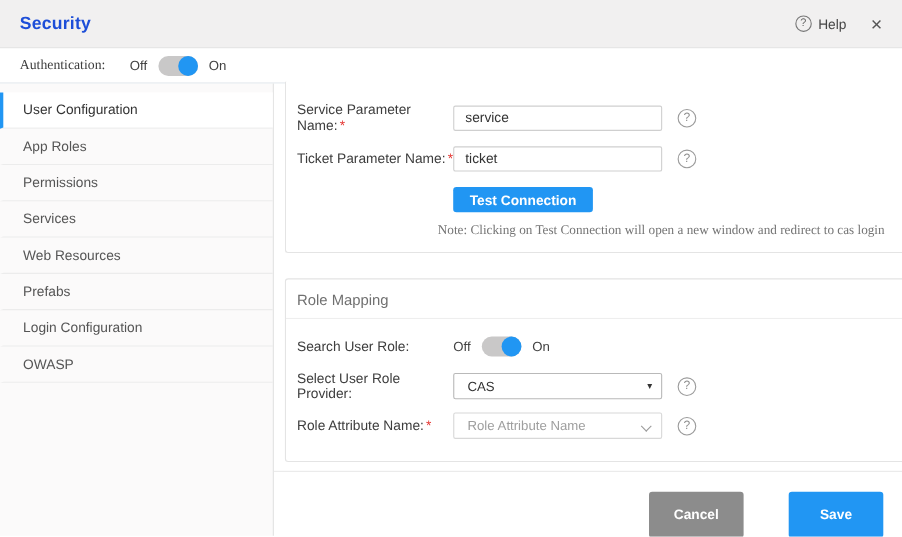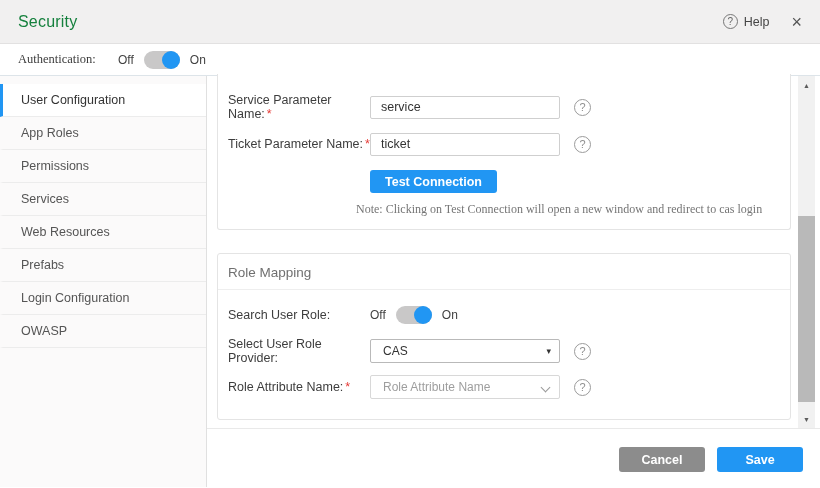--- a/index.html
+++ b/index.html
@@ -2,39 +2,39 @@
 <html><head>
 <meta charset="utf-8">
 <style>
   * { margin:0; padding:0; box-sizing:border-box; }
   html,body { background:#fff; }
   body { font-family:"Liberation Sans","DejaVu Sans",sans-serif; }
   .app { position:relative; width:820px; height:488px; background:#fff; overflow:hidden; color:#3d3d3d; }
 
   
   .header { height:44px; background:#f1f0f0; border-bottom:1px solid #e2e1e1; display:flex; align-items:center; padding:0 18px; }
-  .header .title { font-size:16px; font-weight:400; color:#15803d; letter-spacing:.2px;text-align:center; }
+  .header .title { font-size:16px; font-weight:700; color:#1d4ed8; letter-spacing:.2px;text-align:center; }
   .header .right { margin-left:auto; display:flex; align-items:center; }
   .help-circle { width:15px; height:15px; border:1px solid #777; border-radius:50%; display:inline-flex; align-items:center; justify-content:center; font-size:10px; color:#666; }
   .header .help-text { font-size:12.5px; color:#454545; margin:0 22px 0 6px; cursor:pointer; }
   .header .close { font-size:18px; color:#555; line-height:1; cursor:pointer; }
 
   
   .auth-bar { height:32px; background:#fff; border-bottom:1px solid #dde4e9; display:flex; align-items:center; padding-left:18px; }
   .auth-bar .auth-label { font-size:12.5px; color:#3c3c3c; width:100px;font-family:Liberation Serif, serif; }
   .toggle-wrap { display:flex; align-items:center; }
   .toggle-wrap .t-label { font-size:12px; color:#424242; }
   .toggle { width:36px; height:18px; border-radius:9px; background:#c9c8c8; position:relative; margin:0 10px; cursor:pointer; }
   .toggle .knob { position:absolute; right:0; top:0; width:18px; height:18px; border-radius:50%; background:#2196f3; }
 
   
   .body { display:flex; height:411px; }
 
   
-  .sidebar { width:207px; background:#fbfafa; border-right:1px solid #e0e0e0; padding-top:8px; }
+  .sidebar { width:249px; background:#fbfafa; border-right:1px solid #e0e0e0; padding-top:8px; }
   .side-item { height:33px; display:flex; align-items:center; padding-left:18px; font-size:12.5px; color:#555; border-bottom:1px solid #ececec; border-left:3px solid transparent; cursor:pointer; }
   .side-item.active { background:#fff; border-left:3px solid #2196f3; color:#333; }
 
   
   .content { position:relative; flex:1; background:#fff; }
 
   .panel { position:absolute; left:10px; width:574px; background:#fff; border:1px solid #e4e4e4; }
   .panel-1 { top:-2px; height:156px; border-top:none; border-radius:0 0 3px 3px; padding-top:22px; }
   .panel-2 { top:177px; height:167px; border-radius:3px; }
 
@@ -54,21 +54,21 @@
 
   .select-box { position:relative; width:190px; height:24px; border:1px solid #b9b9b9; border-radius:2px; background:#fff; display:flex; align-items:center; padding-left:12px; font-size:12px; color:#333; cursor:pointer; }
   .select-box .sel-arrow { position:absolute; right:8px; top:50%; transform:translateY(-50%); font-size:9px; color:#333; }
   .combo-box { position:relative; width:190px; height:24px; border:1px solid #d8d8d8; border-radius:2px; background:#fff; display:flex; align-items:center; padding-left:12px; }
   .combo-box input { border:none; outline:none; width:150px; font-size:12px; color:#333; font-family:"Liberation Sans","DejaVu Sans",sans-serif; background:transparent; }
   .combo-box input::placeholder { color:#9e9e9e; }
   .chevron { position:absolute; right:10px; top:8px; width:7px; height:7px; border-right:1.5px solid #9a9a9a; border-bottom:1.5px solid #9a9a9a; transform:rotate(45deg); }
 
   .footer-divider { position:absolute; left:0; top:352px; width:100%; border-top:1px solid #e9e9e9; }
   .footer { position:absolute; top:371px; right:17px; display:flex; gap:12px; }
-  .btn { width:86px; height:25px; border:none; border-radius:3px; font-size:12.5px; font-weight:700; color:#fff; font-family:"Liberation Sans","DejaVu Sans",sans-serif; cursor:pointer; }
+  .btn { width:86px; height:42px; border:none; border-radius:3px; font-size:12.5px; font-weight:700; color:#fff; font-family:"Liberation Sans","DejaVu Sans",sans-serif; cursor:pointer;margin-left:29px; }
   .btn-cancel { background:#8c8c8c; }
   .btn-save { background:#2196f3; }
 
   
   .scrollbar { position:absolute; left:591px; top:0; width:17px; height:352px; background:#f1f1f1; }
   .scroll-arrow { position:absolute; left:0; width:17px; height:14px; display:flex; align-items:center; justify-content:center; font-size:7px; color:#5c5c5c; cursor:pointer; }
   .scroll-arrow.up { top:2px; }
   .scroll-arrow.down { bottom:2px; }
   .scroll-thumb { position:absolute; left:0; top:140px; width:17px; height:186px; background:#b9b9b9; cursor:grab; }
 </style>

